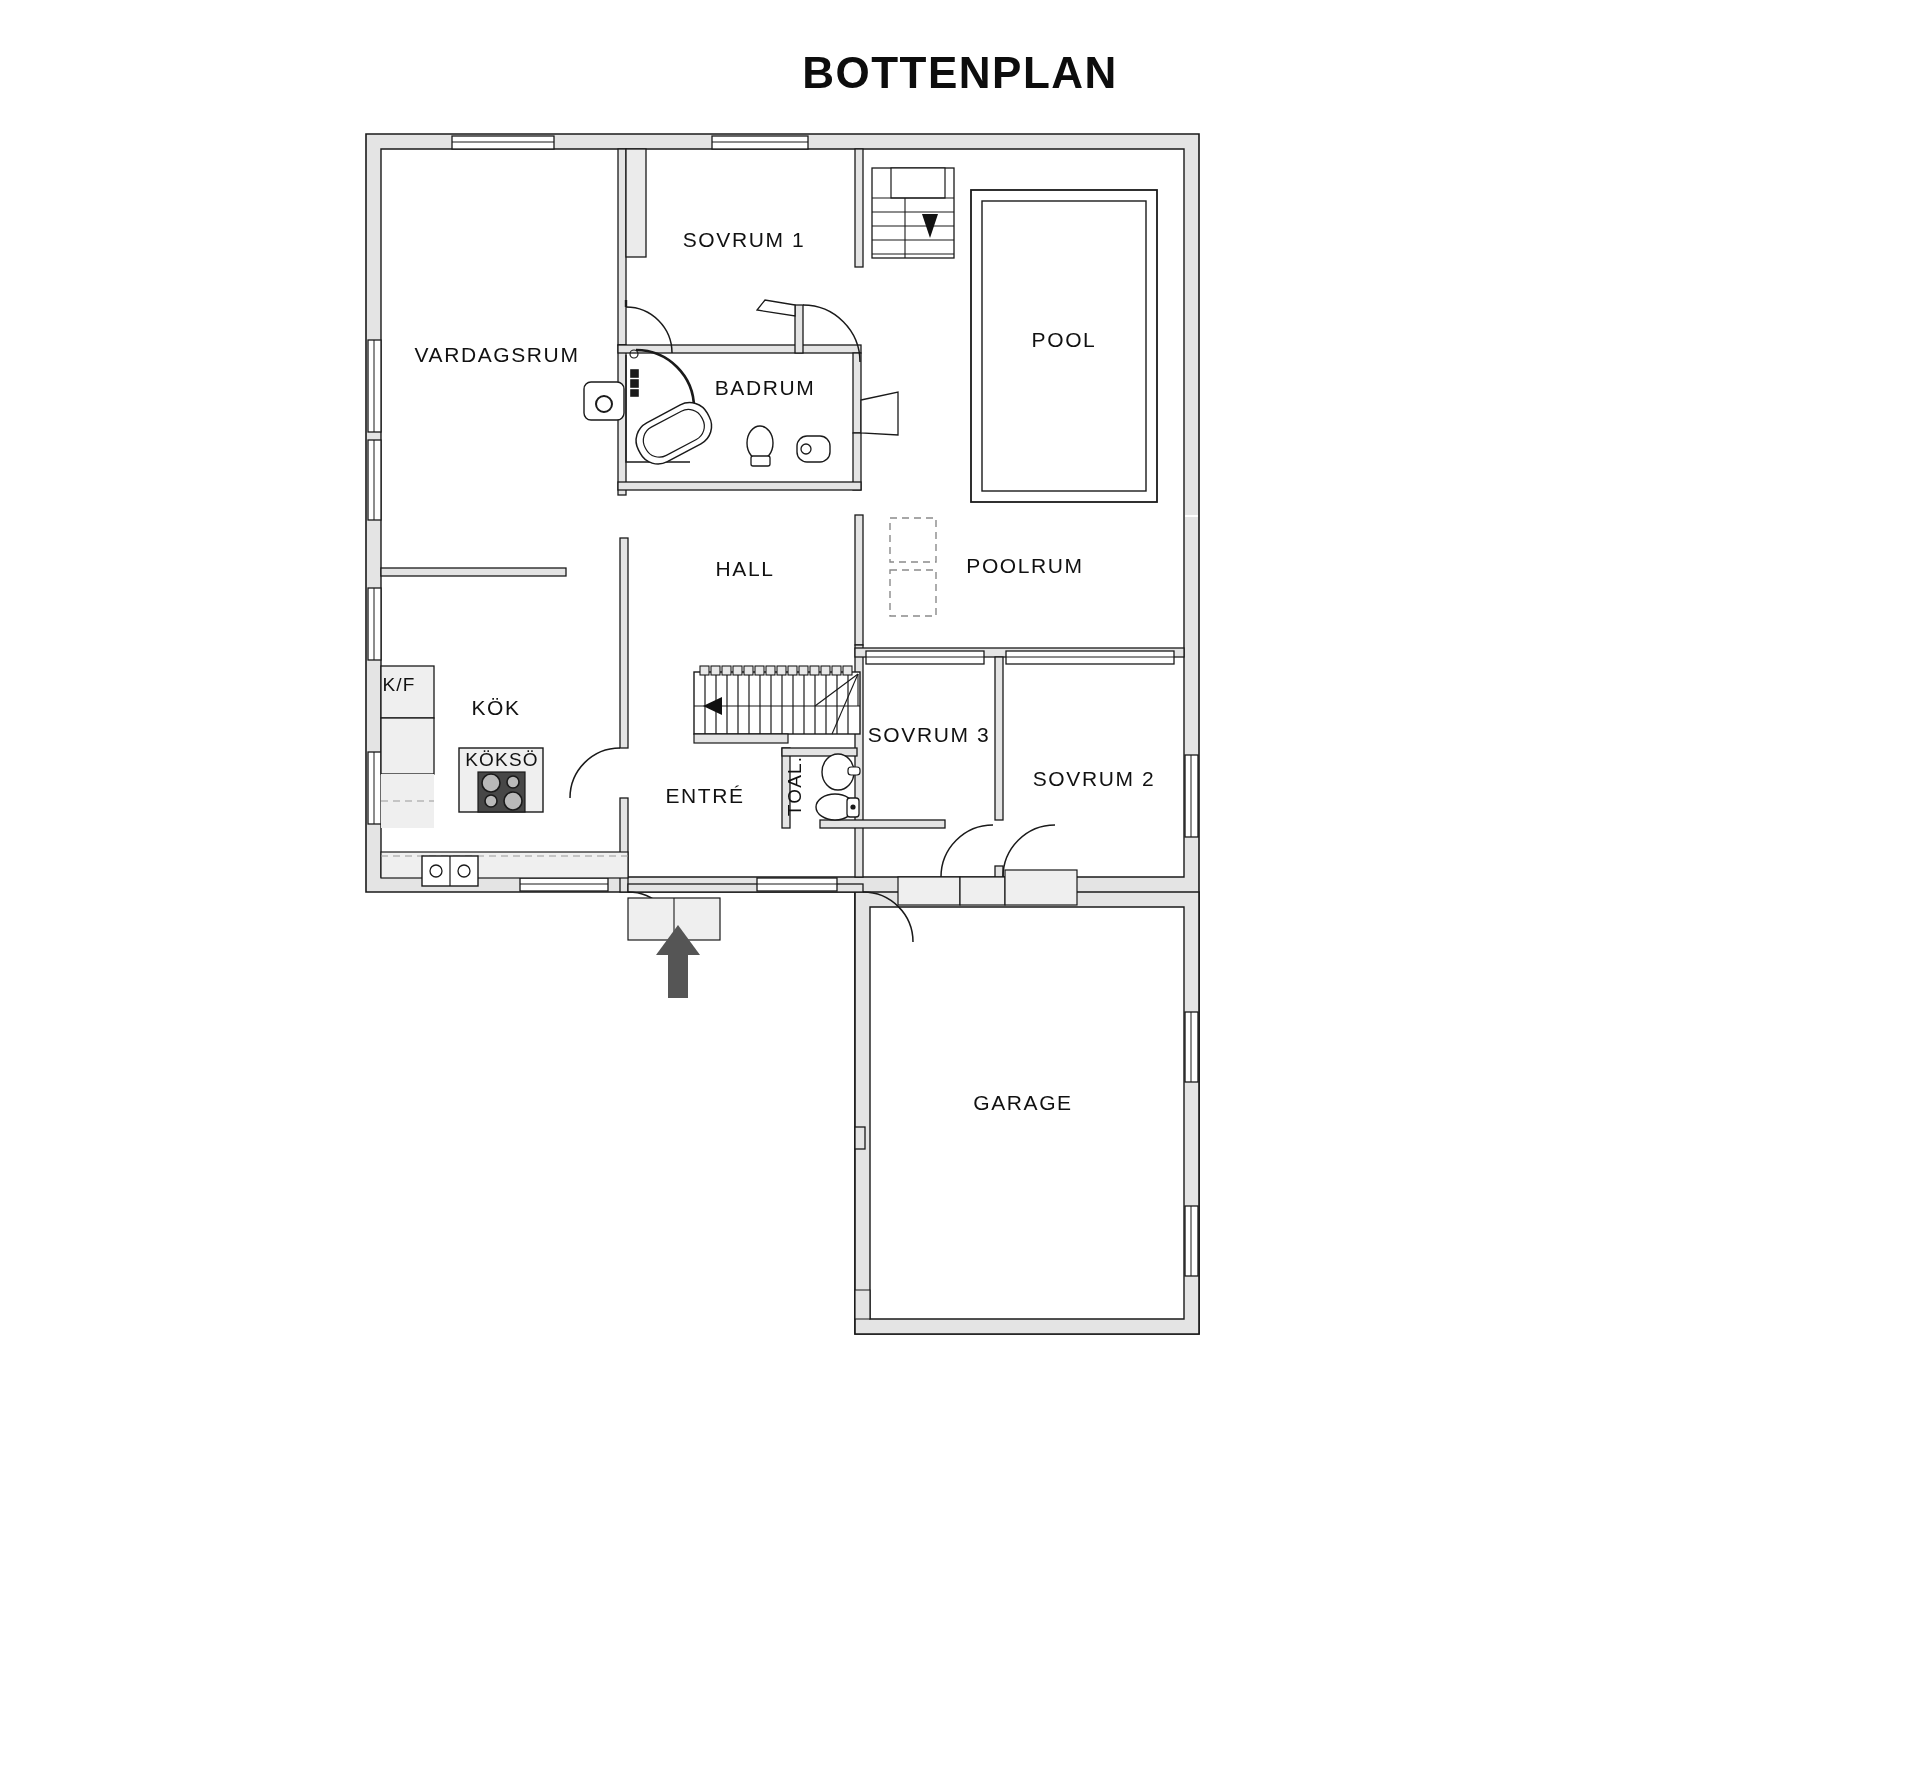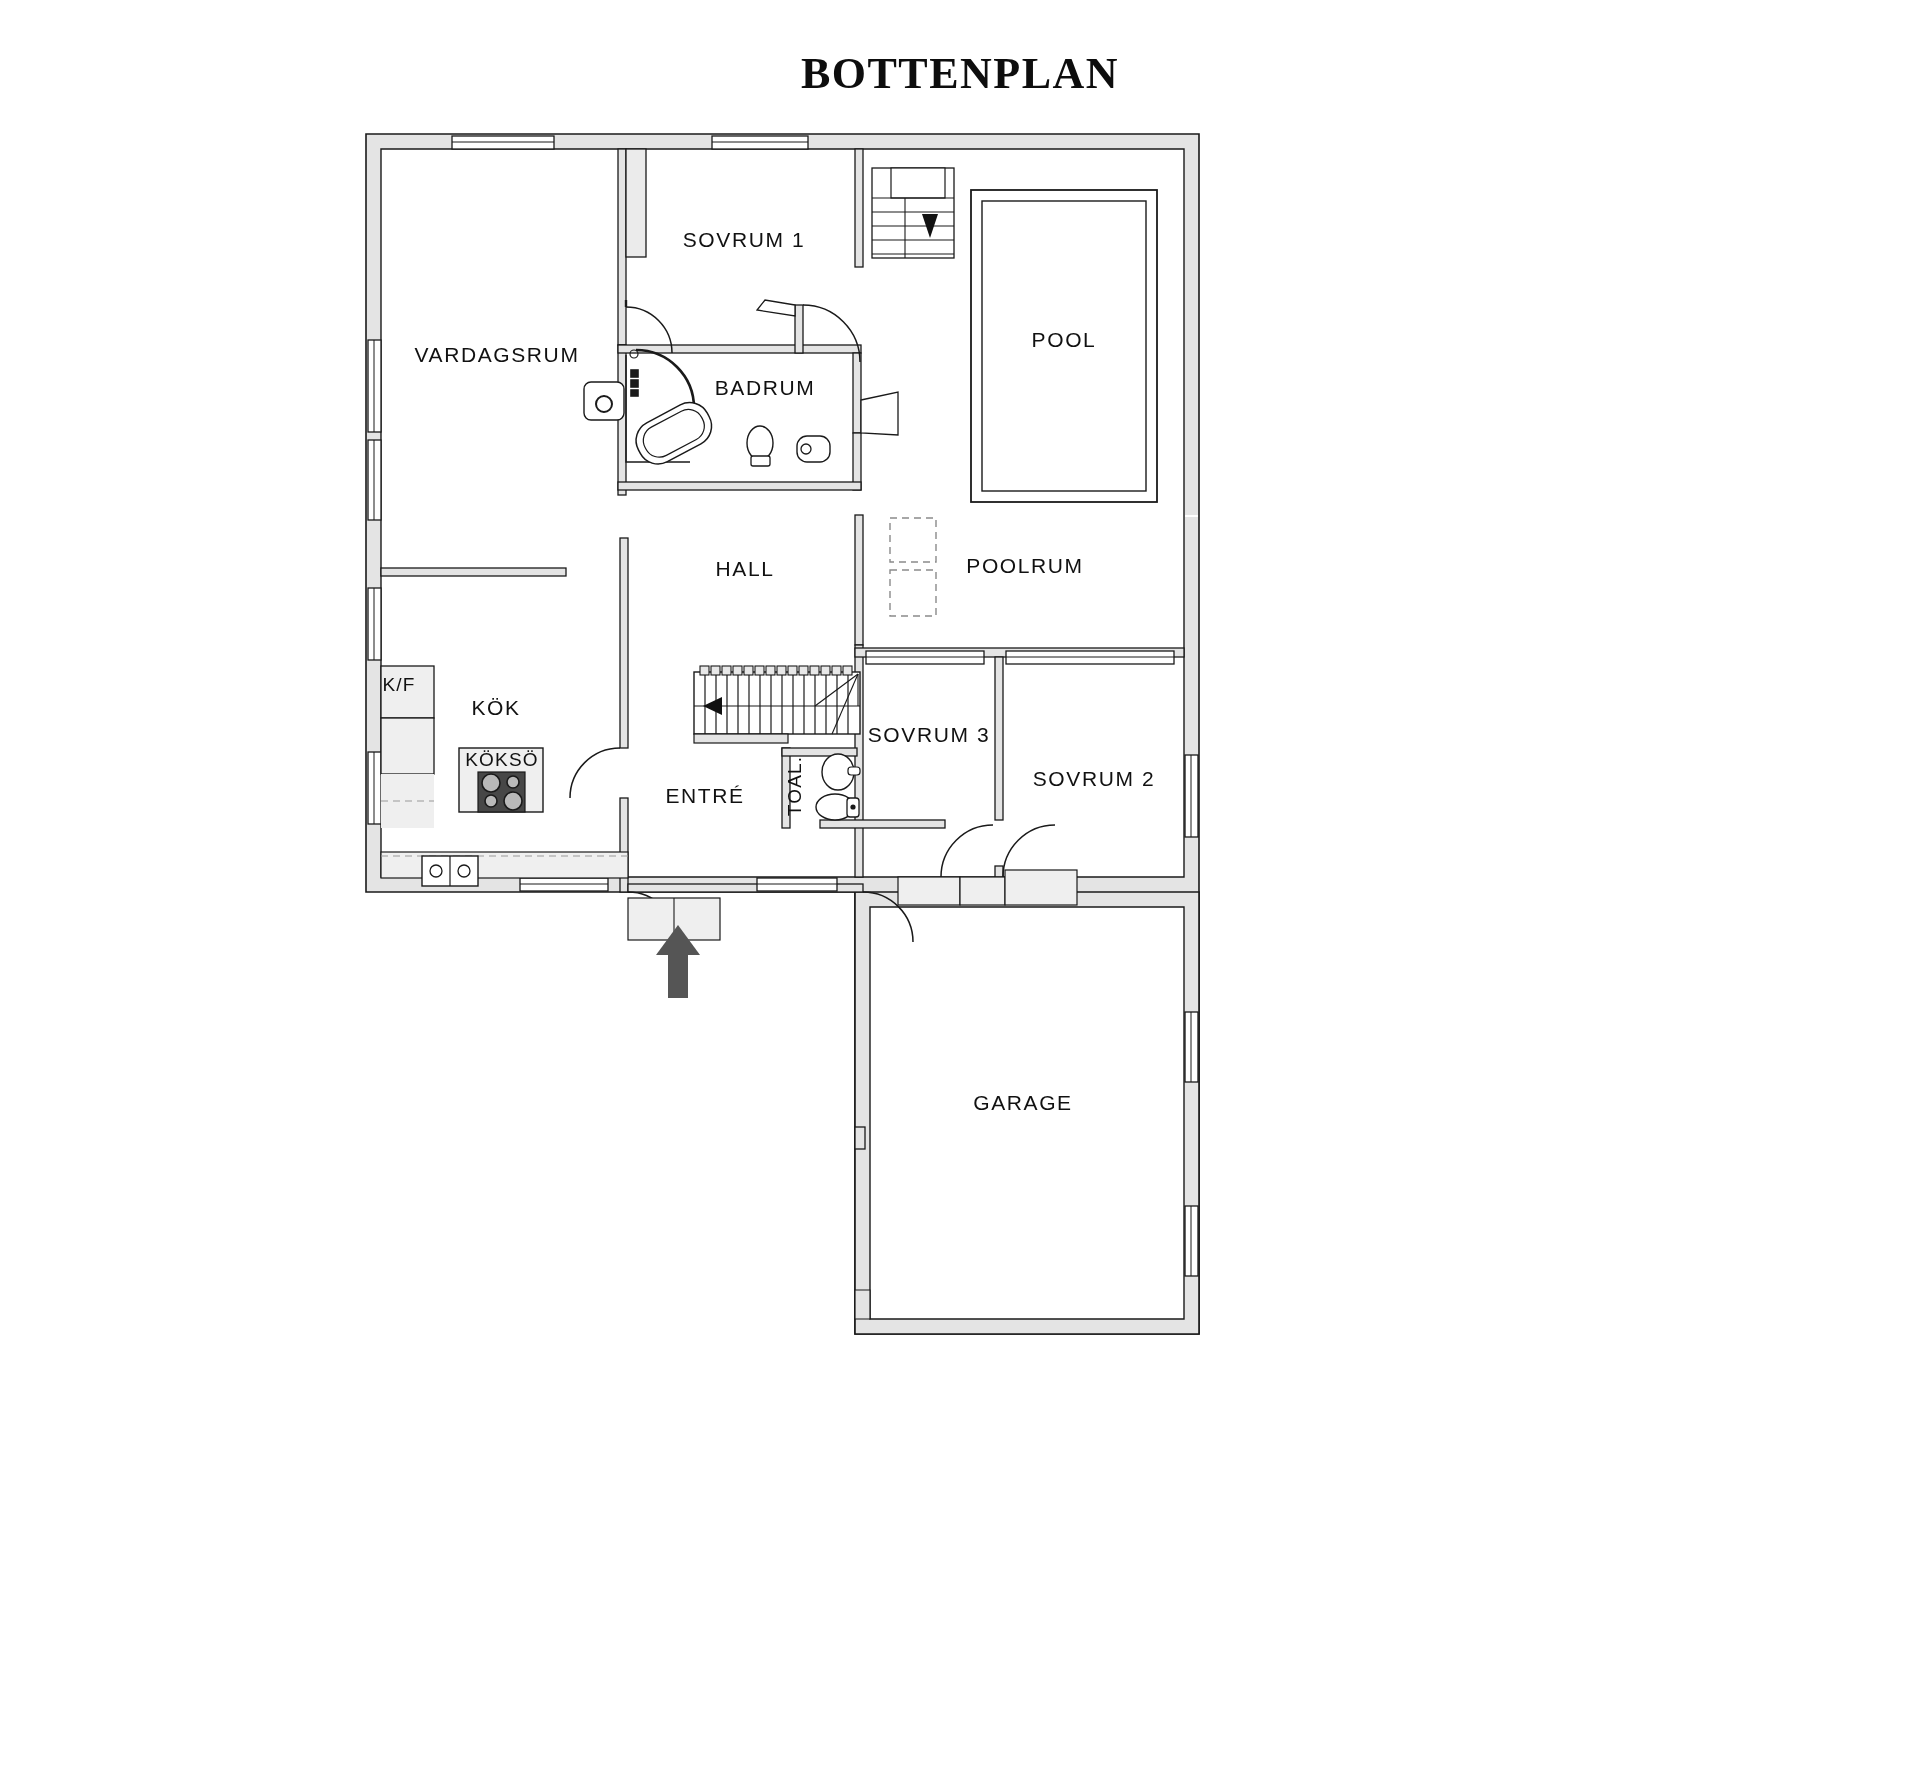--- a/index.html
+++ b/index.html
@@ -5,21 +5,21 @@
   html,body{margin:0;padding:0;background:#ffffff;}
   body{
     width:1920px;height:1787px;
     font-family:"Liberation Sans", sans-serif;
     overflow:hidden;
   }
   #plan-root{position:relative;width:1920px;height:1787px;background:#fff;}
   #title{
     position:absolute;top:48px;left:0;width:1920px;
     text-align:center;
-    font-family:Liberation Serif, serif;
+    font-family:Liberation Sans, sans-serif;
     font-weight:700;
     font-size:44px;
     letter-spacing:1.5px;
     color:#0d0d0d;
   }
   svg#floorplan{position:absolute;top:0;left:0;width:1920px;height:1787px;}
   .rl{ font-family:"Liberation Sans", sans-serif; font-size:21px; fill:#111; letter-spacing:1.6px; }
   .rl-sm{ font-family:"Liberation Sans", sans-serif; font-size:19px; fill:#111; letter-spacing:1.2px; }
 </style>
 </head>

